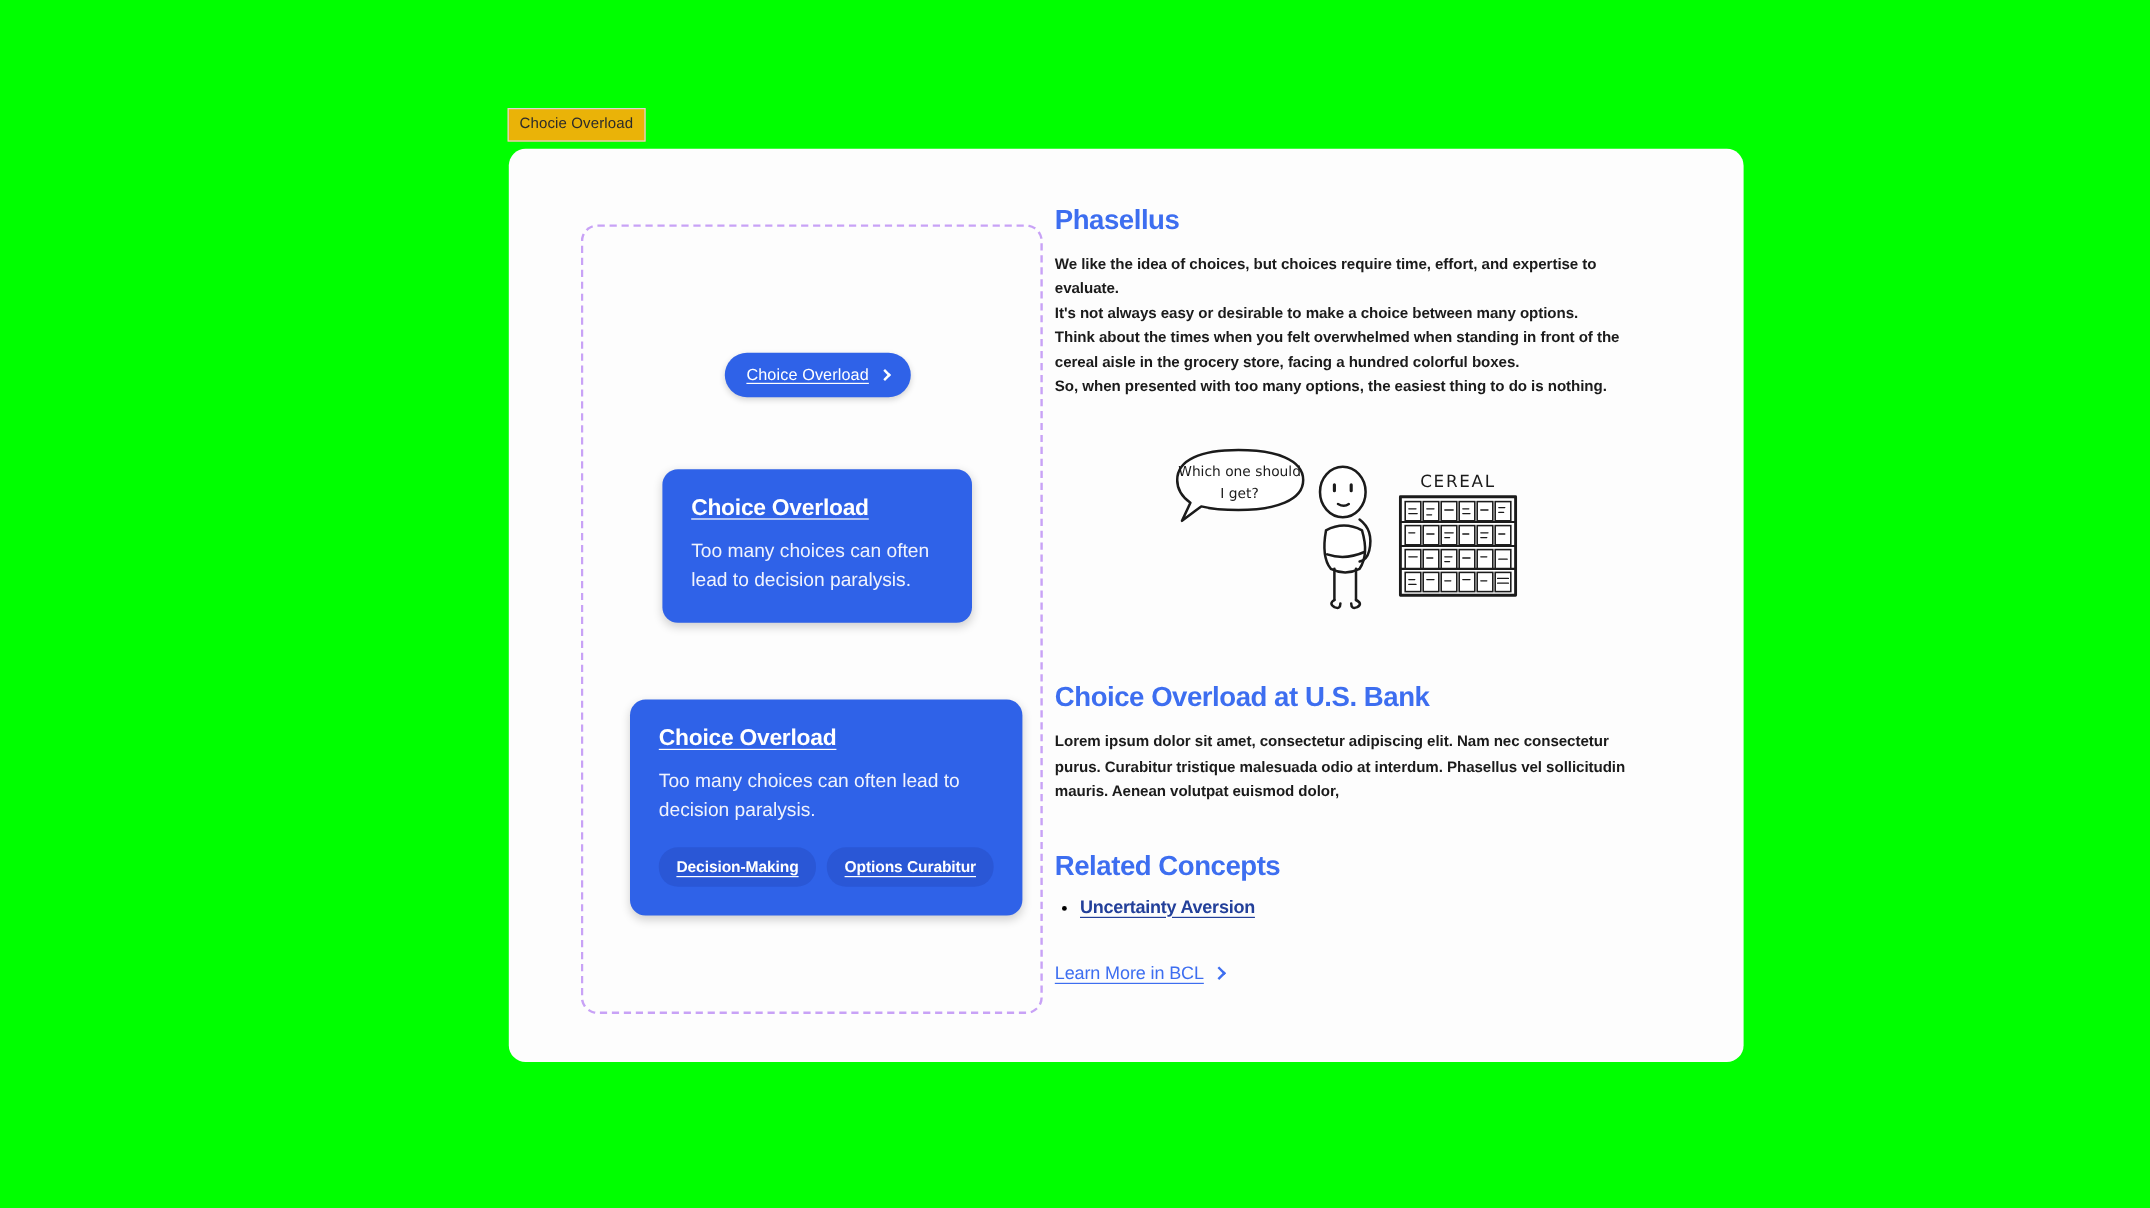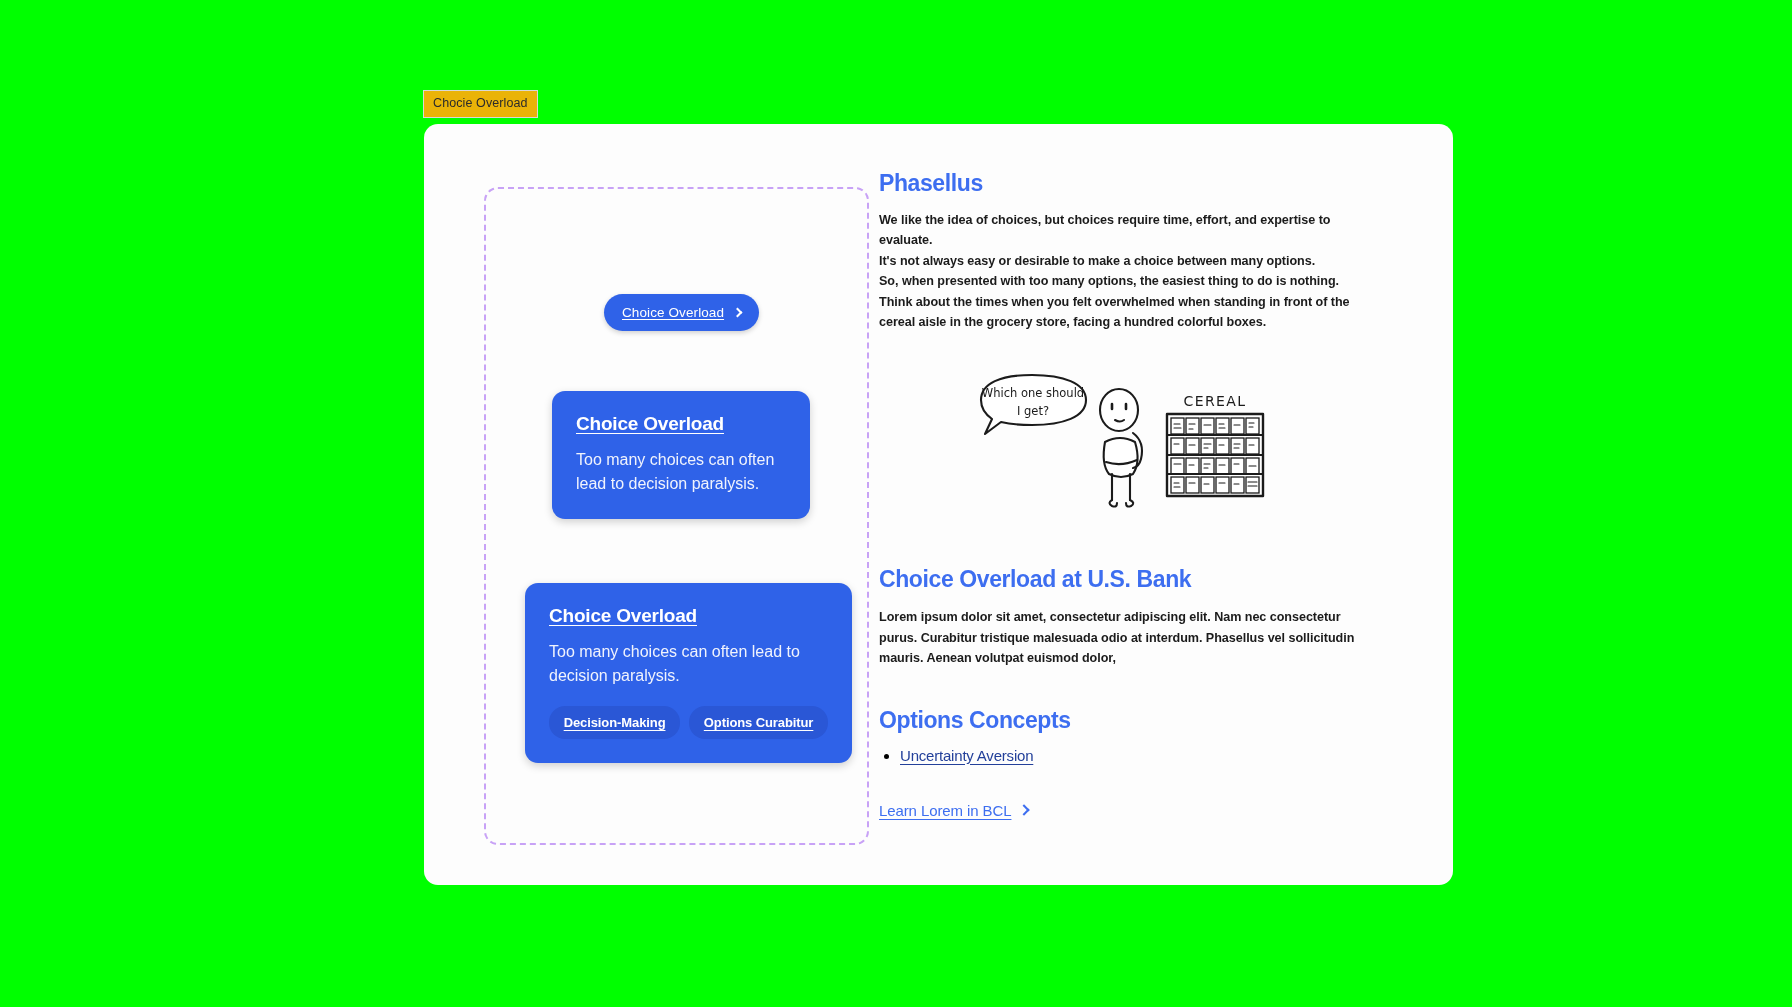--- a/index.html
+++ b/index.html
@@ -173,21 +173,21 @@
   .sec-related { margin-top: 38px; }
   .rel-list {
     margin-top: 13px;
     padding-left: 21px;
     list-style: disc;
   }
   .rel-list li { color: #000; }
   .rel-link {
     color: #23409a;
     font-size: 15px;
-    font-weight: 400;
+    font-weight: 700;
     text-decoration: underline;
     text-underline-offset: 3px;
     cursor: pointer;
     letter-spacing: -.2px;
   }
 
   .learn-more {
     margin-top: 37px;
     display: inline-flex;
     align-items: center;
@@ -237,22 +237,22 @@
     </div>
   </div>
 
   <div class="content">
 
     
     <h2 class="h-blue">Phasellus</h2>
     <div class="block-def">
       <div class="body-text">We like the idea of choices, but choices require time, effort, and expertise to evaluate.</div>
       <div class="body-text">It's not always easy or desirable to make a choice between many options.</div>
+      <div class="body-text">Think about the times when you felt overwhelmed  when standing in front of the cereal aisle in the grocery store, facing a hundred colorful boxes.</div>
       <div class="body-text">So, when presented with too many options, the easiest thing to do is nothing.</div>
-      <div class="body-text">Think about the times when you felt overwhelmed  when standing in front of the cereal aisle in the grocery store, facing a hundred colorful boxes.</div>
     </div>
 
     
     <div class="illustration">
       <svg width="310" height="140" viewBox="0 0 310 140" xmlns="http://www.w3.org/2000/svg">
         <g fill="none" stroke="#1b1b1b" stroke-width="2.1" stroke-linejoin="round" stroke-linecap="round">
 
           <path d="M22 30 C22 13, 42 5, 73 5 C104 5, 127 13, 127 30 C127 47, 104 55, 73 55
                    C60 55, 50 54, 42 52 L26 64 L33 49 C26 44, 22 37, 22 30 Z" fill="#ffffff"></path>
 
@@ -324,27 +324,27 @@
     </div>
 
     
     <div class="sec-bank">
       <h2 class="h-blue">Choice Overload at U.S. Bank</h2>
       <div class="body-text">Lorem ipsum dolor sit amet, consectetur adipiscing elit. Nam nec consectetur purus. Curabitur tristique malesuada odio at interdum. Phasellus vel sollicitudin mauris. Aenean volutpat euismod dolor,</div>
     </div>
 
     
     <div class="sec-related">
-      <h2 class="h-blue">Options Concepts</h2>
+      <h2 class="h-blue">Related Concepts</h2>
       <ul class="rel-list">
         <li>
           <span class="rel-link">Uncertainty Aversion</span>
         </li>
       </ul>
     </div>
 
     
     <div class="learn-more">
-      <span class="lbl">Learn Lorem in BCL</span>
+      <span class="lbl">Learn More in BCL</span>
       <span class="chev"></span>
     </div>
   </div>
 </div>
 
 </body></html>

